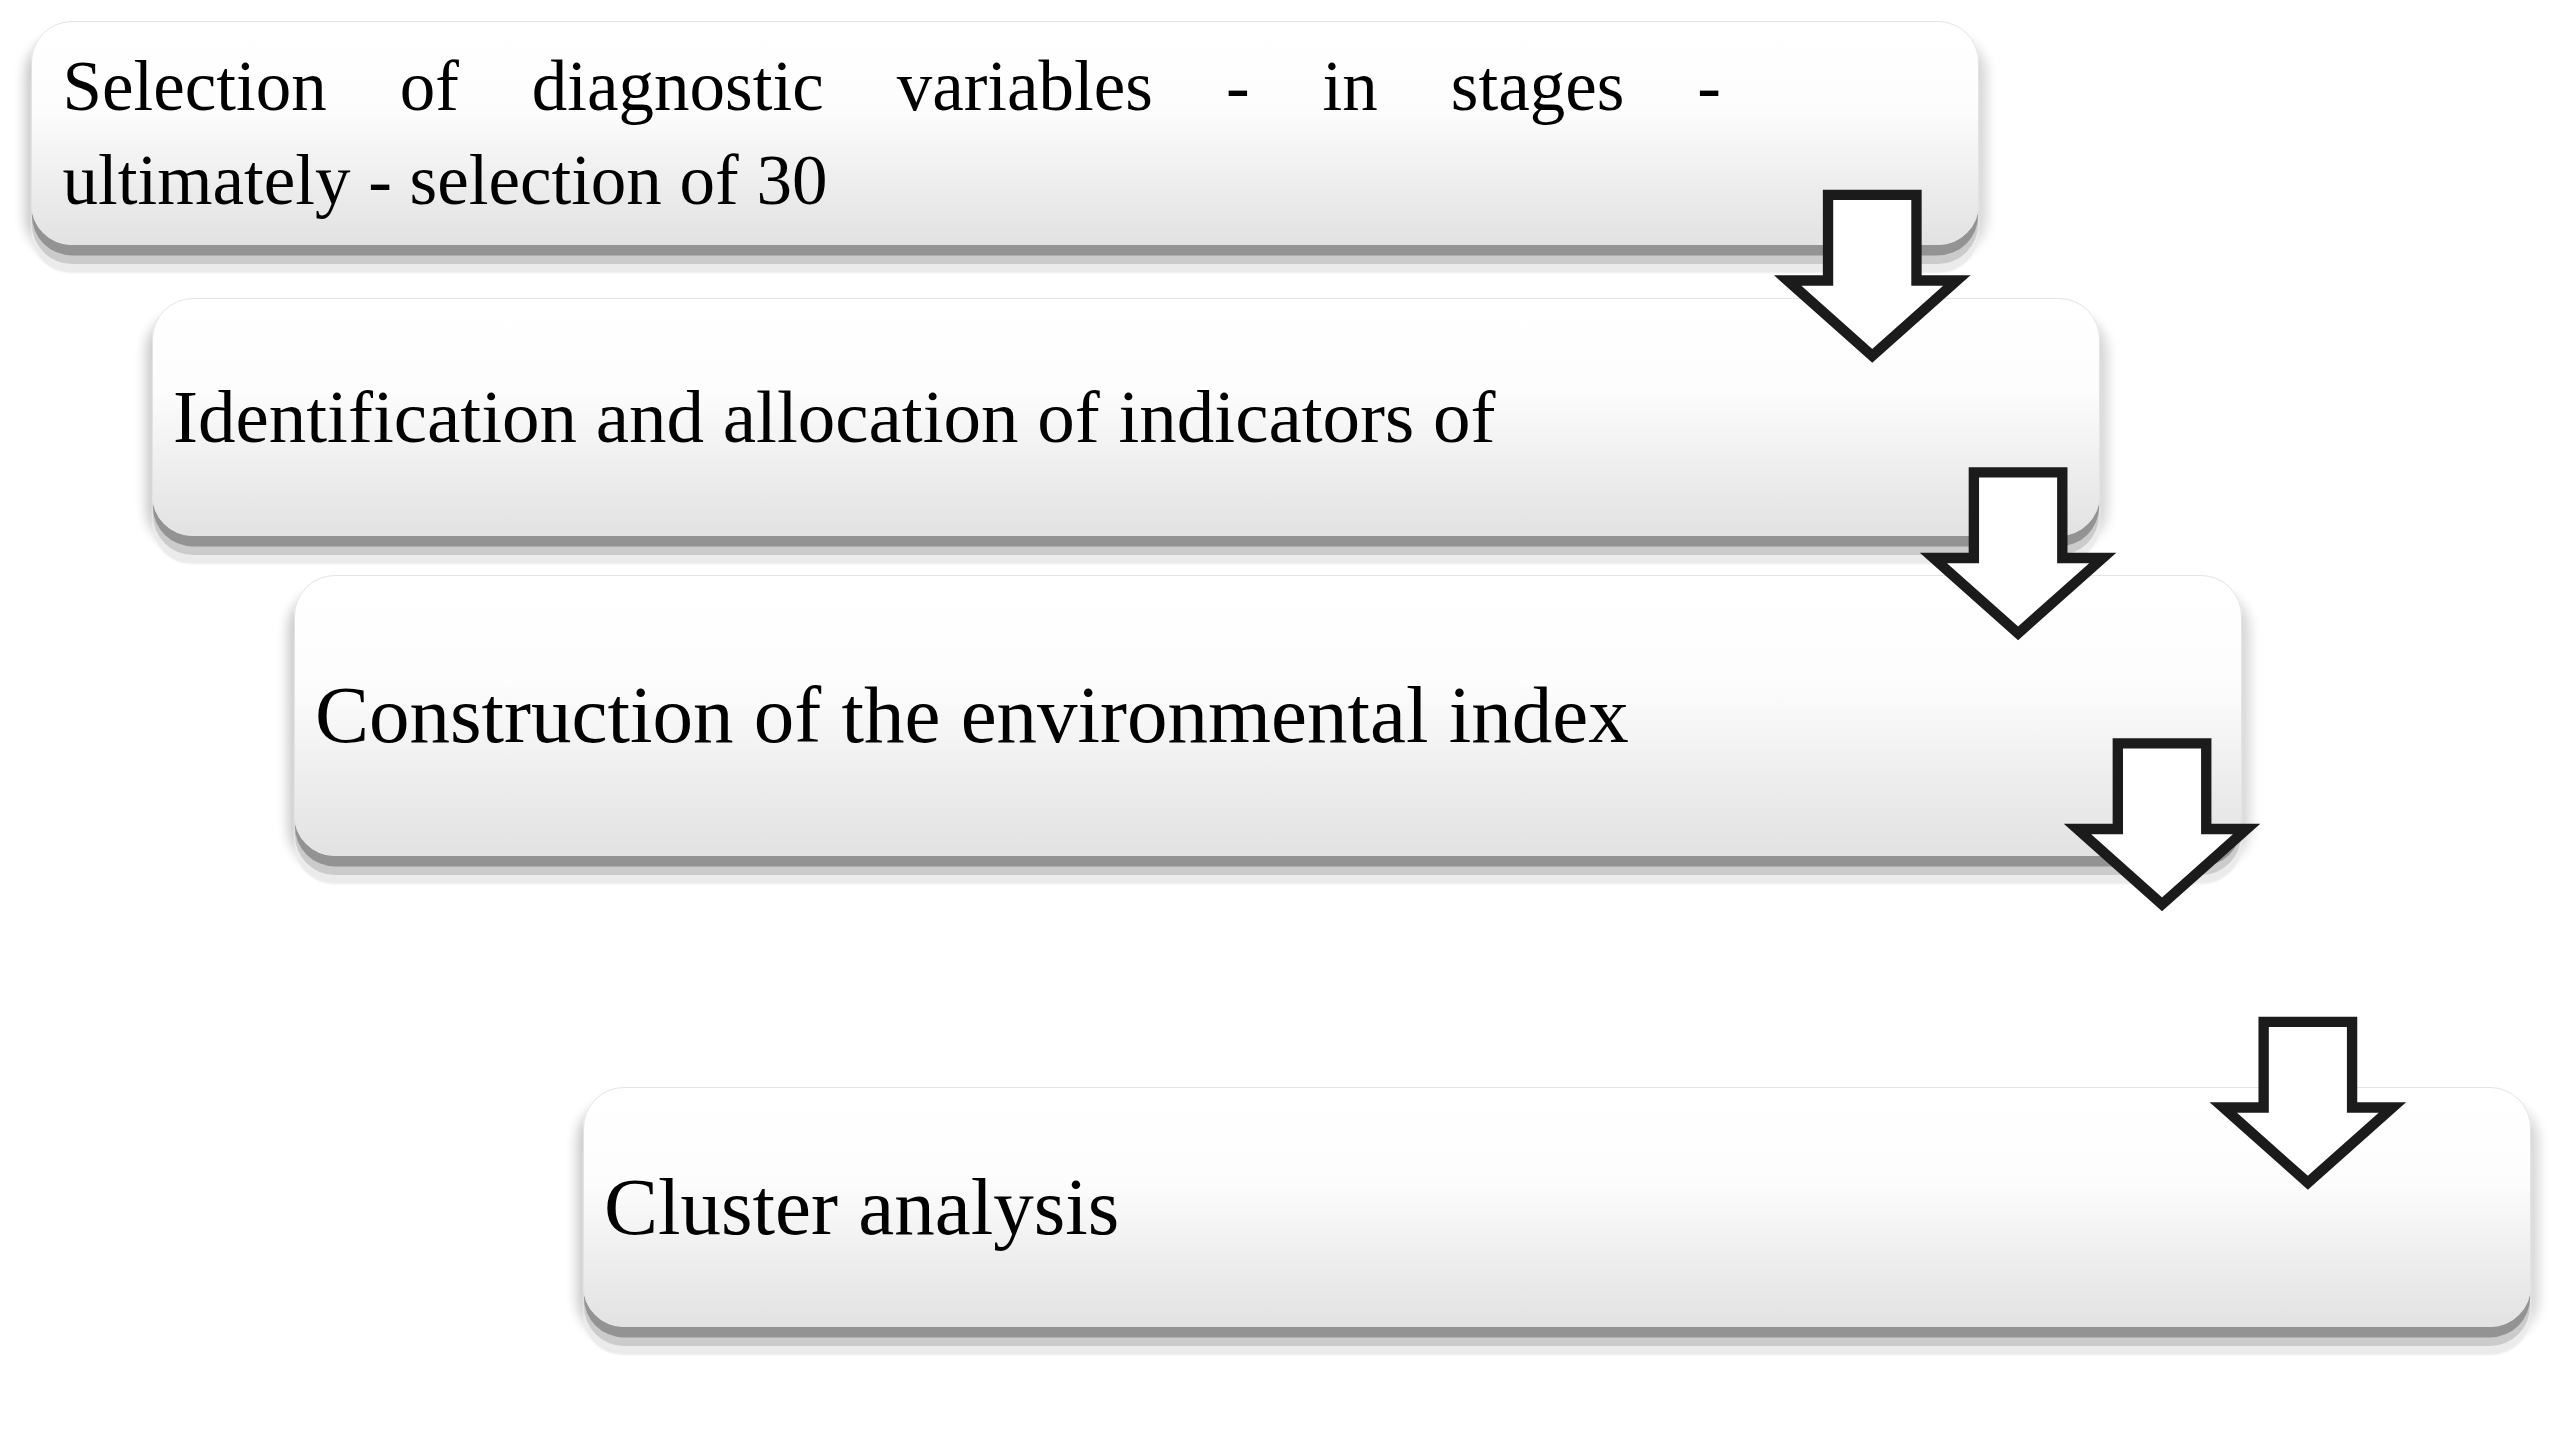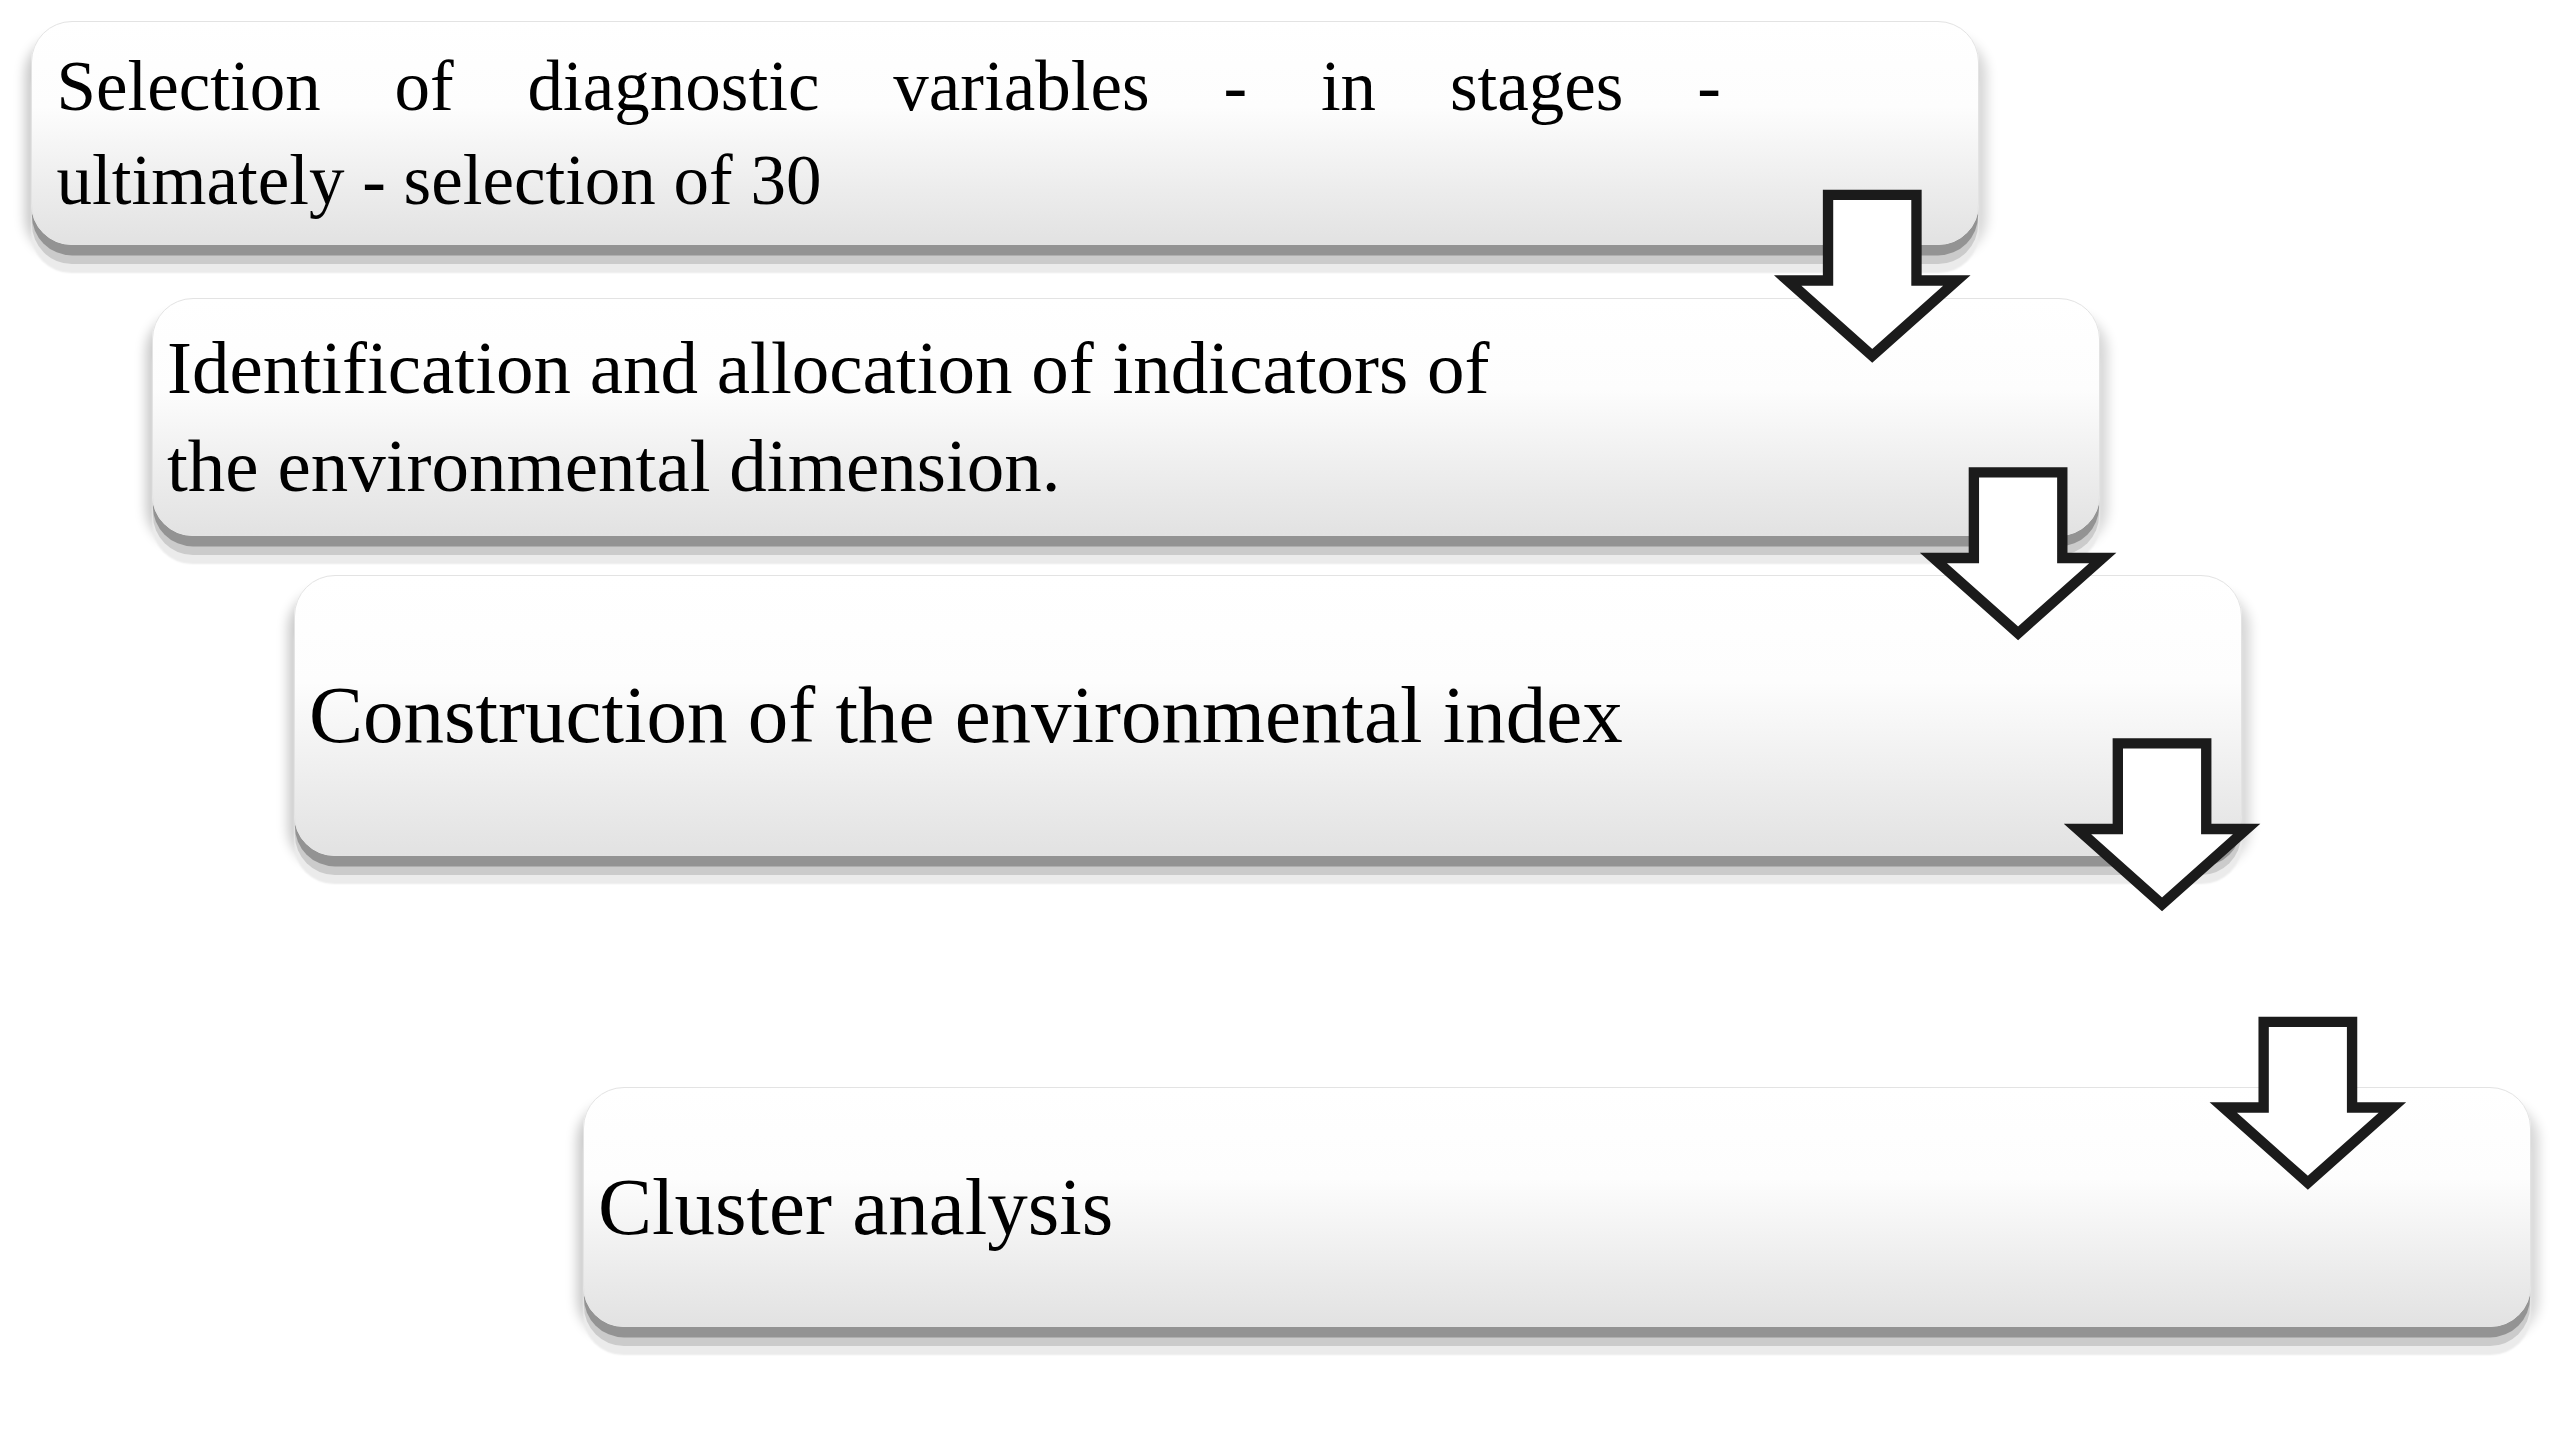--- a/index.html
+++ b/index.html
@@ -30,20 +30,21 @@
       11.3px 13px 11.3px -3.8px rgba(0,0,0,0.16);
     display: flex;
     flex-direction: column;
     justify-content: center;
     box-sizing: border-box;
     padding-left: 14px;
     padding-right: 66px;
   }
   .stage-box .ln {
     white-space: nowrap;
+    margin-left: 6px;
   }
   .b1 { left: 31px;  top: 21px;   height: 224px; font-size: 71px; line-height: 94px; padding-left: 24.5px; padding-right: 257px; }
   .b2 { left: 152px; top: 298px;  height: 238px; font-size: 75px; line-height: 98px; }
   .b3 { left: 294px; top: 575px;  height: 281px; font-size: 81px; }
   .b4 { left: 435px; top: 847px;  height: 243px; font-size: 81px; }
   .b5 { left: 583px; top: 1087px; height: 240px; font-size: 81px; }
   .b1 .just {
     white-space: normal;
     text-align: justify;
     text-align-last: justify;
@@ -62,21 +63,20 @@
 
 <div class="canvas">
 
   <div class="stage-box b1">
     <div class="ln just">Selection of diagnostic variables - in stages -</div>
     <div class="ln">ultimately - selection of 30</div>
   </div>
 
   <div class="stage-box b2">
     <div class="ln">Identification and allocation of indicators of</div>
-    <div class="ln">the environmental dimension.</div>
   </div>
 
   <div class="stage-box b3">
     <div class="ln">Construction of the environmental index</div>
   </div>
 
 
   <div class="stage-box b5">
     <div class="ln">Cluster analysis</div>
   </div>

